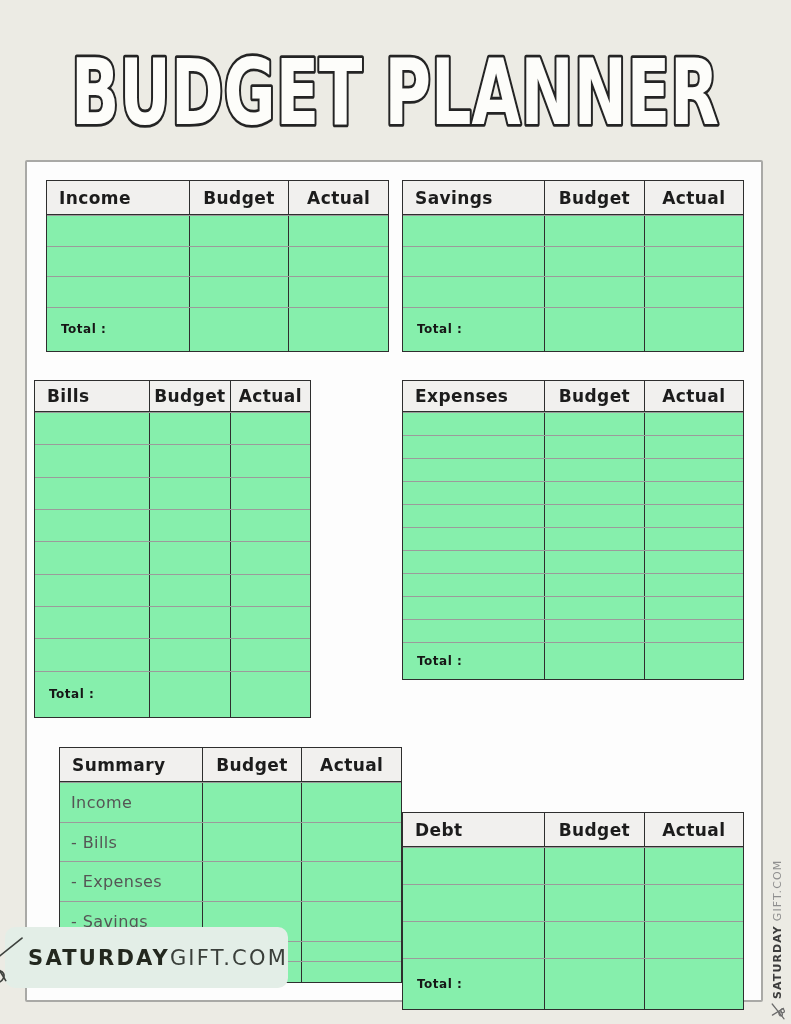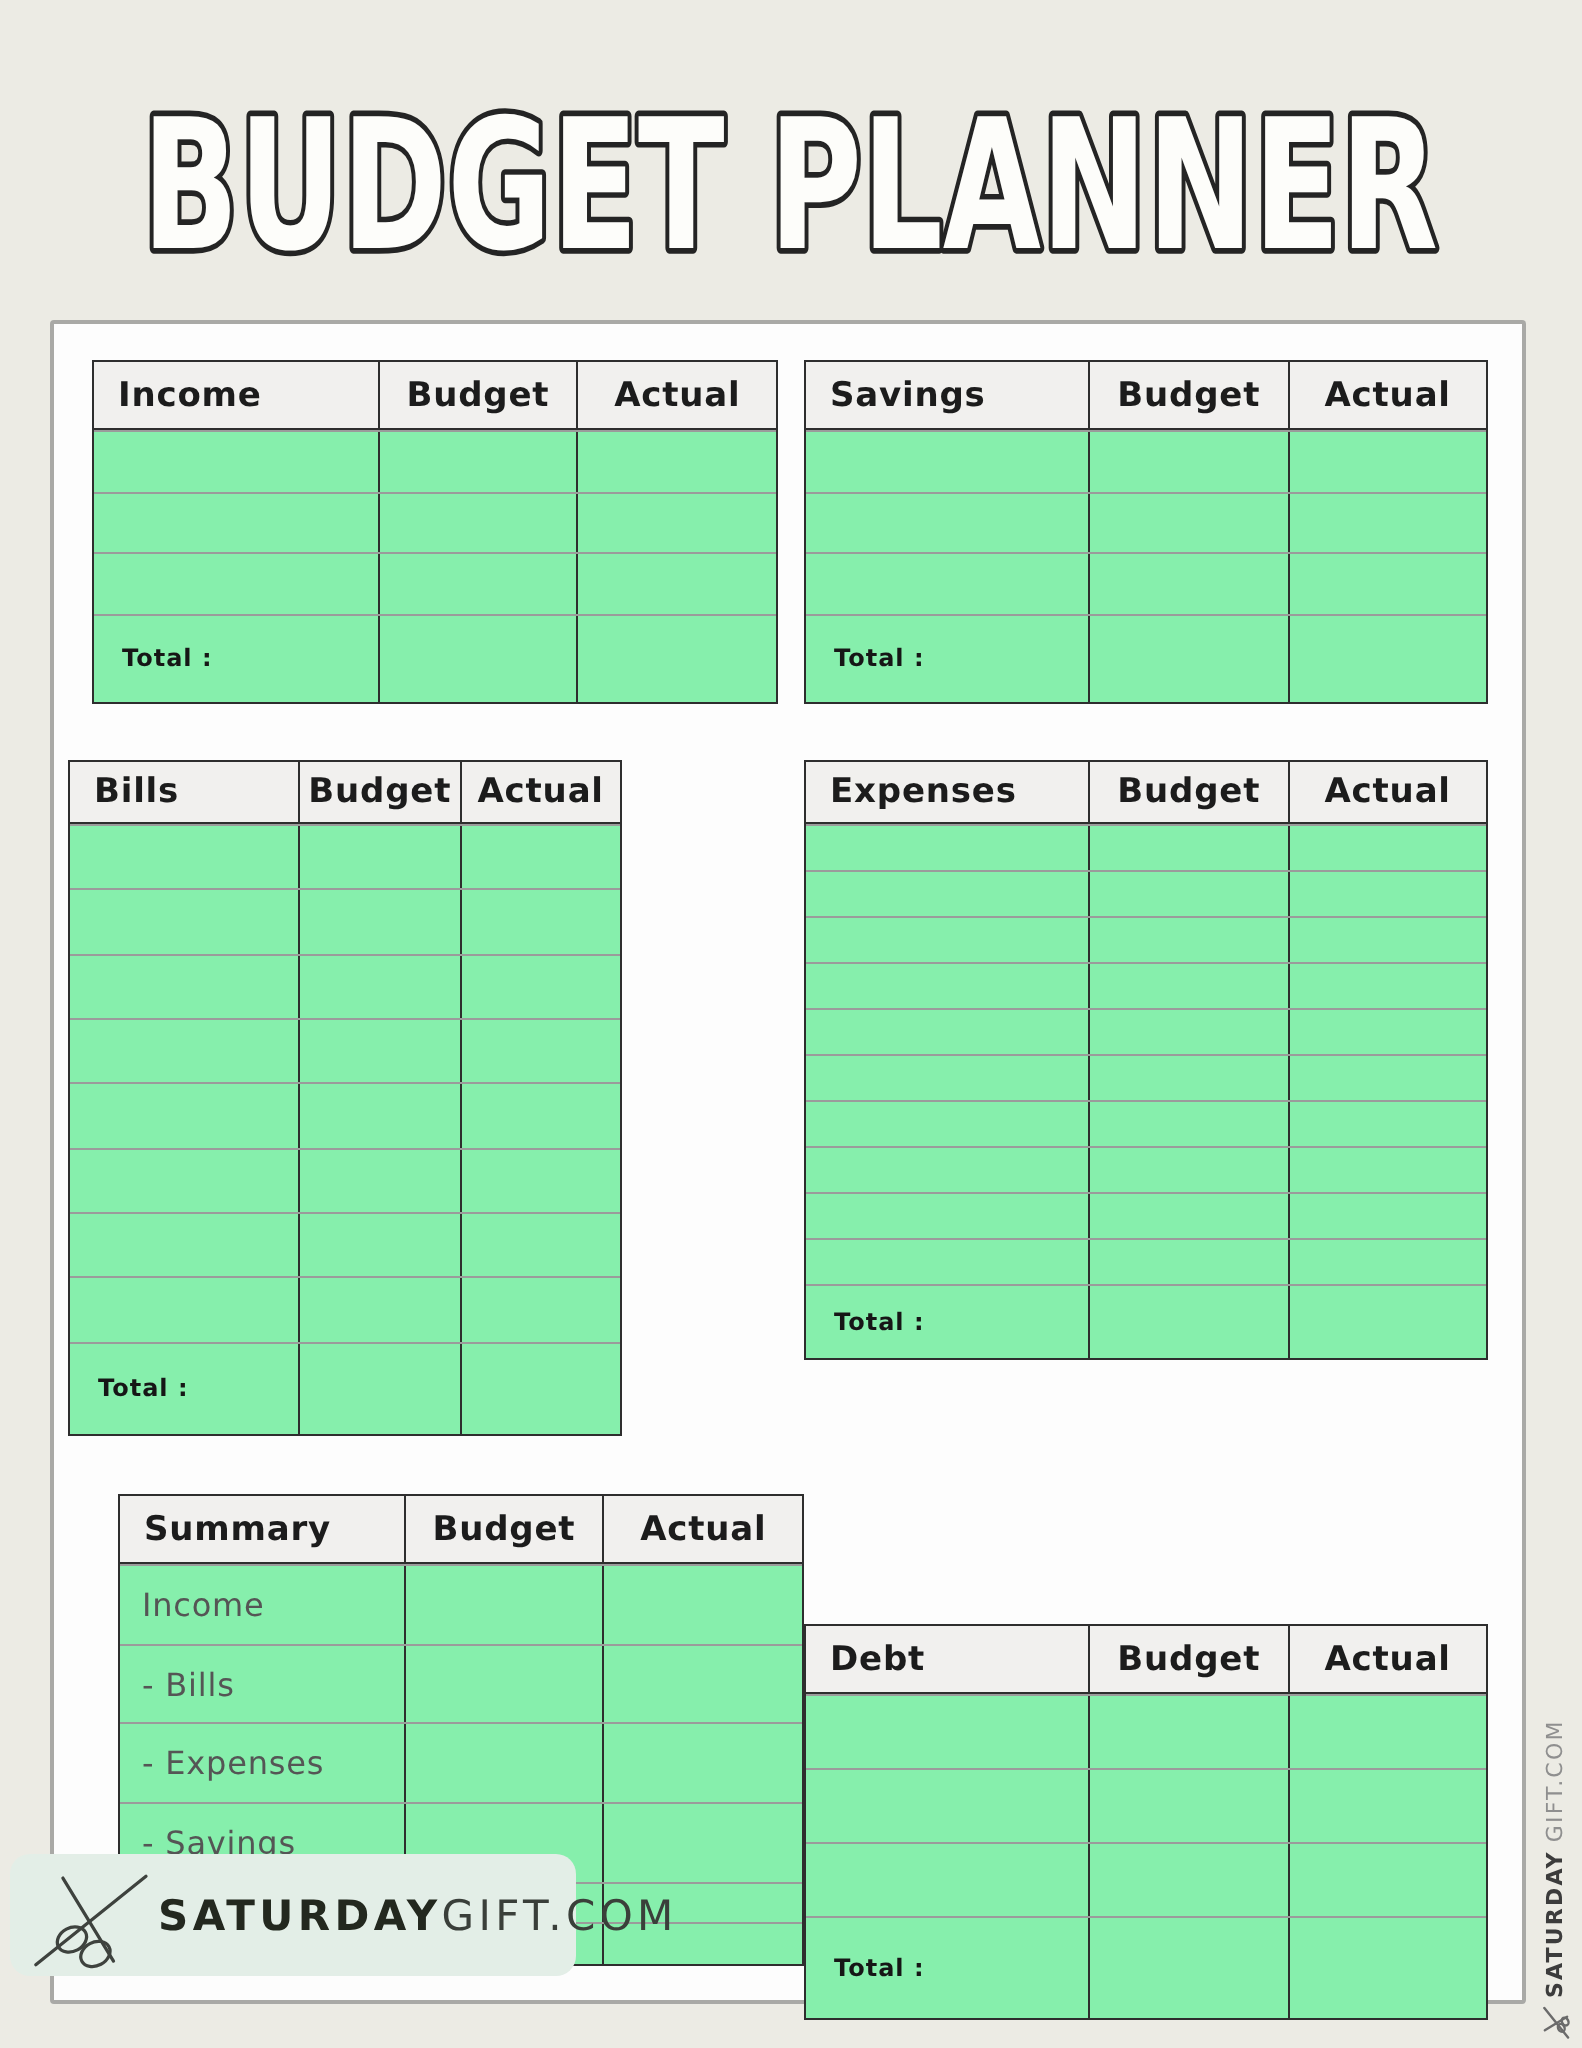--- a/index.html
+++ b/index.html
@@ -44,21 +44,21 @@
   #income-table   { left:46px;  top:180px; width:343px; height:172px; }
   #savings-table  { left:402px; top:180px; width:342px; height:172px; }
   #bills-table    { left:34px;  top:380px; width:277px; height:338px; }
   #expenses-table { left:402px; top:380px; width:342px; height:300px; }
   #summary-table  { left:46px;  top:747px; width:343px; height:236px;margin-left:13px; }
   #debt-table     { left:402px; top:812px; width:342px; height:198px; }
 
   .logo {
     position:absolute; left:5px; top:927px; width:283px; height:61px;
     background:var(--logo-bg, #E3EEE7); border-radius:10px;
-    display:flex; align-items:center; z-index:6;
+    display:flex; align-items:center; z-index:6;justify-content:flex-end;
   }
   .logo-text { white-space:nowrap; }
   .logo-bold { font-weight:700; font-size:21px; letter-spacing:2.2px; color:var(--logo-text-dark, #23281F); }
   .logo-light { font-weight:400; font-size:21px; letter-spacing:2.2px; color:var(--logo-text-light, #3A3F3A); }
 
   .side-brand {
     position:absolute; left:692px; top:924px; width:170px; height:22px;
     transform:rotate(-90deg); transform-origin:center;
     display:flex; align-items:center; gap:4px; z-index:6;
   }

